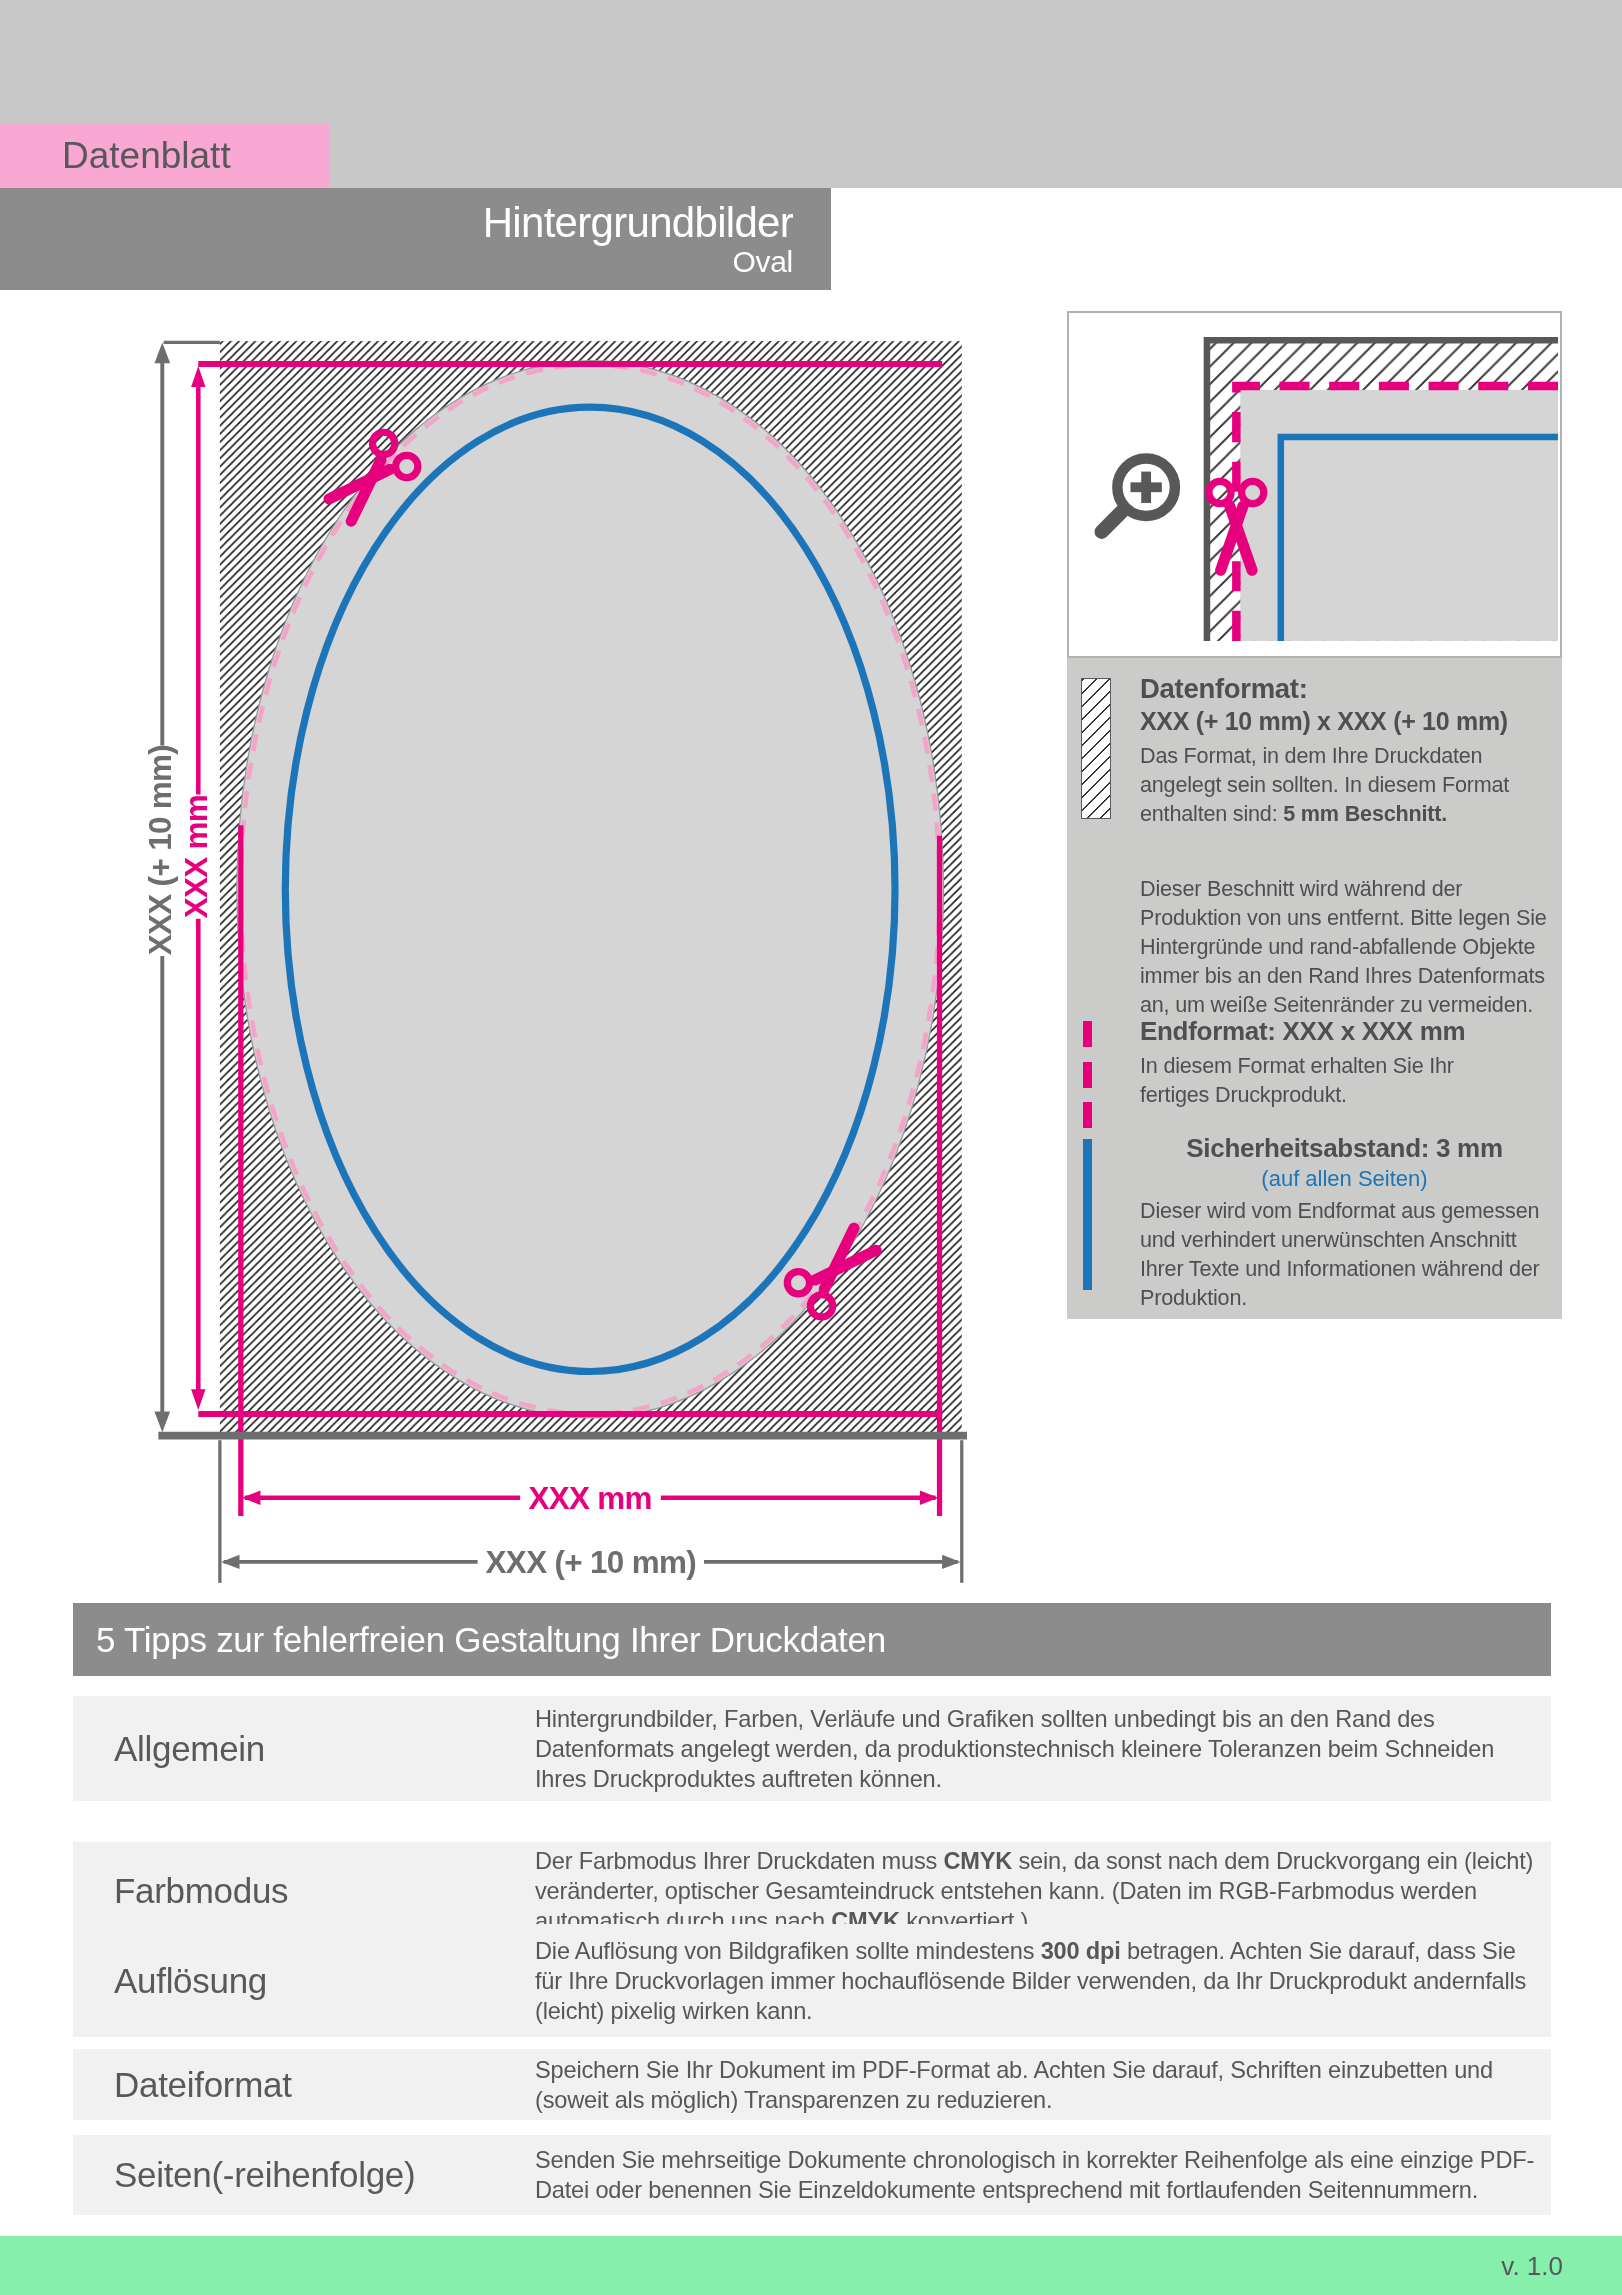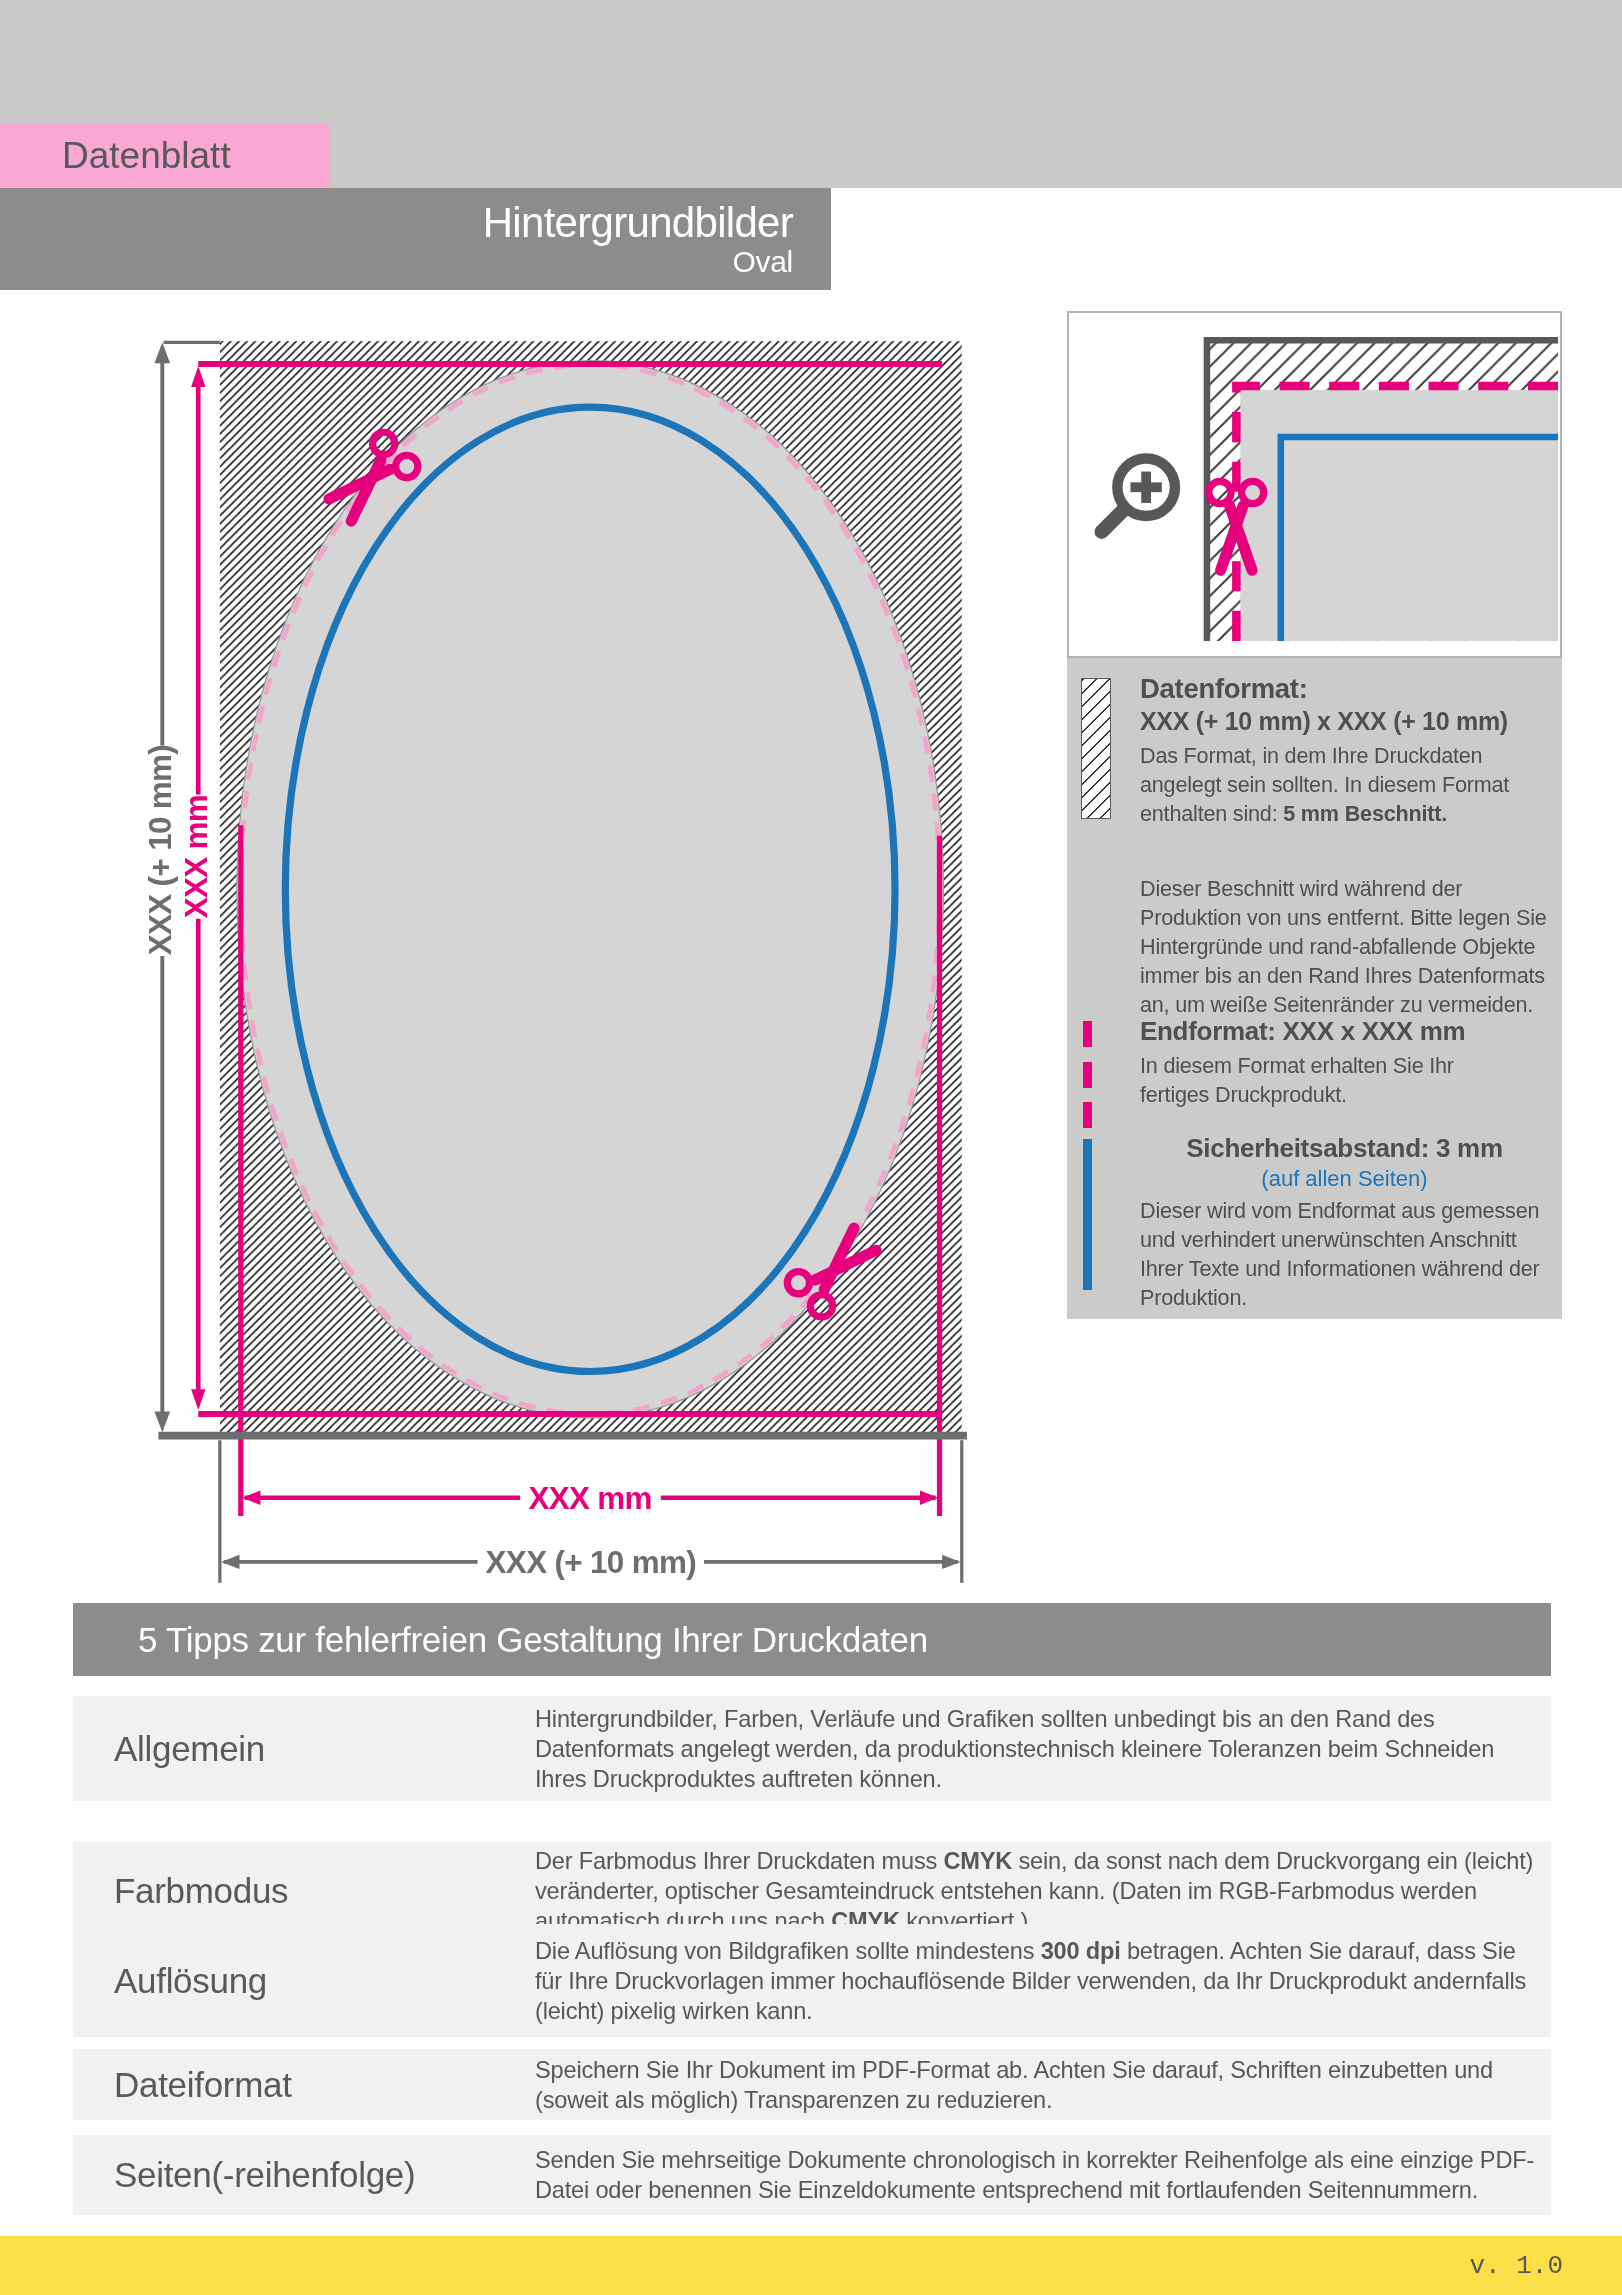--- a/index.html
+++ b/index.html
@@ -30,30 +30,30 @@
   .info-panel p{margin:0;font-size:21.6px;line-height:29px;color:#4e4f51;letter-spacing:-0.2px;}
   .mag{color:#e6007e;} .blu{color:#1b75b8;text-align:center;}
   .swatch-hatch{position:absolute;left:14.4px;top:19.6px;width:30px;height:141px;background:#ffffff;
       border:1.3px solid #5a5a5c;box-sizing:border-box;
       background-image:repeating-linear-gradient(135deg,#333 0 2px,transparent 2px 9.2px);}
   .swatch-dash{position:absolute;left:15.7px;width:9.2px;height:26px;background:#e6007e;}
   .swatch-bar{position:absolute;left:15.7px;top:481px;width:9.2px;height:151px;background:#1b75b8;}
 
   
   .tips-bar{left:73px;top:1603px;width:1478px;height:73px;background:#8c8c8c;}
-  .tips-bar span{display:block;padding-left:65px;line-height:73px;font-size:35px;color:#ffffff;letter-spacing:-0.3px;}
+  .tips-bar span{display:block;padding-left:23px;line-height:73px;font-size:35px;color:#ffffff;letter-spacing:-0.3px;}
   .tip-row{left:73px;width:1478px;background:#f2f1f1;}
   .tip-label{position:absolute;left:41px;top:50%;transform:translateY(-50%);
              font-size:35px;color:#59595b;letter-spacing:-0.3px;}
   .tip-desc{position:absolute;left:462px;top:50%;transform:translateY(-50%);
             width:1011px;font-size:23.6px;line-height:30px;color:#555759;letter-spacing:-0.2px;}
   .tip-desc b{font-weight:bold;}
 
   
-  .footer{left:0;top:2236px;width:1623px;height:60px;background:#fde047;font-family:Liberation Mono, monospace;}
+  .footer{left:0;top:2236px;width:1623px;height:60px;background:#86efac;}
   .footer span{display:block;text-align:right;padding-right:60px;line-height:60px;font-size:26px;color:#57585a;}
 
   
   svg text{font-family:"Liberation Sans", sans-serif;font-weight:bold;font-size:48px;letter-spacing:-1px;}
 </style>
 </head>
 <body>
 
 <div class="page">
 

